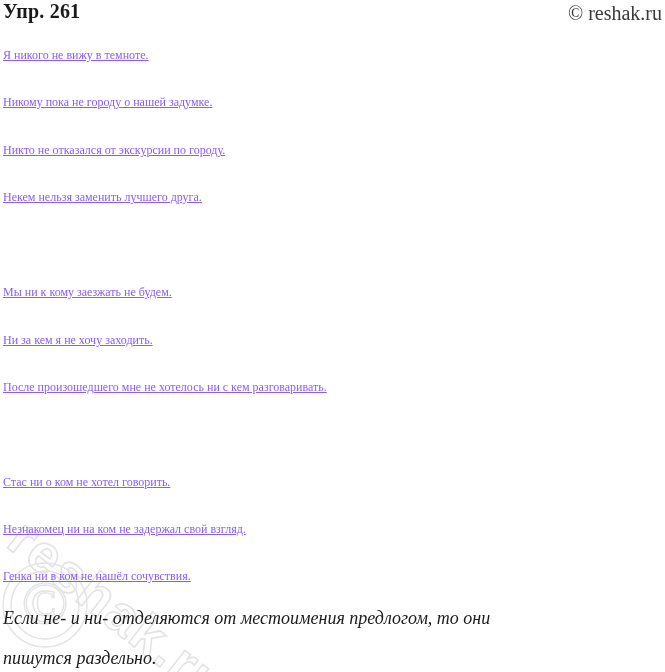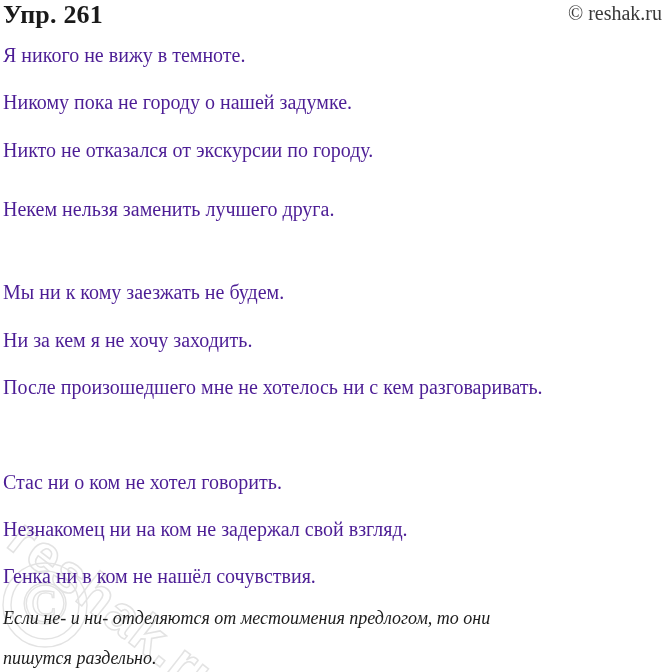--- a/index.html
+++ b/index.html
@@ -40,45 +40,46 @@
     position: absolute;
     left: 0;
     top: 0;
     width: 665px;
     height: 30px;
   }
   .doc-title {
     position: absolute;
     left: 3px;
     top: 0px;
-    font-size: 26px;
+    font-size: 20px;
     font-weight: bold;
     letter-spacing: 0.2px;
     white-space: nowrap;
     z-index: 2;
   }
   .attribution {
     position: absolute;
     right: 3px;
     top: 2px;
     font-size: 20px;
     color: #3a3a3a;
     white-space: nowrap;
     z-index: 2;
   }
 
   
   .sentence {
     position: absolute;
     left: 3px;
-    font-size: 20px;
+    font-size: 12px;
     line-height: 22px;
     white-space: nowrap;
-    color: #4c1d95;
+    color: #8b5cf6;
     z-index: 2;
+    text-decoration: underline;
   }
 
   
   .note {
     position: absolute;
     left: 3px;
     width: 659px;
     font-size: 18px;
     line-height: 40px;
     font-style: italic;
@@ -113,21 +114,21 @@
   </div>
 
   <div class="header-row">
     <div class="doc-title">Упр. 261</div>
     <div class="attribution">© reshak.ru</div>
   </div>
 
   <div class="sentence" style="top:44px">Я никого не вижу в темноте.</div>
   <div class="sentence" style="top:91px">Никому пока не городу о нашей задумке.</div>
   <div class="sentence" style="top:139px">Никто не отказался от экскурсии по городу.</div>
-  <div class="sentence" style="top:198px">Некем нельзя заменить лучшего друга.</div>
+  <div class="sentence" style="top:186px">Некем нельзя заменить лучшего друга.</div>
   <div class="sentence" style="top:281px">Мы ни к кому заезжать не будем.</div>
   <div class="sentence" style="top:329px">Ни за кем я не хочу заходить.</div>
   <div class="sentence" style="top:376px">После произошедшего мне не хотелось ни с кем разговаривать.</div>
   <div class="sentence" style="top:518px">Незнакомец ни на ком не задержал свой взгляд.</div>
   <div class="sentence" style="top:471px">Стас ни о ком не хотел говорить.</div>
   <div class="sentence" style="top:565px">Генка ни в ком не нашёл сочувствия.</div>
 
   <div class="note" style="top:598px">
     <div>
       <span>Если </span><b>не-</b><span> и </span><b>ни-</b><span> отделяются от местоимения предлогом, то они</span>

